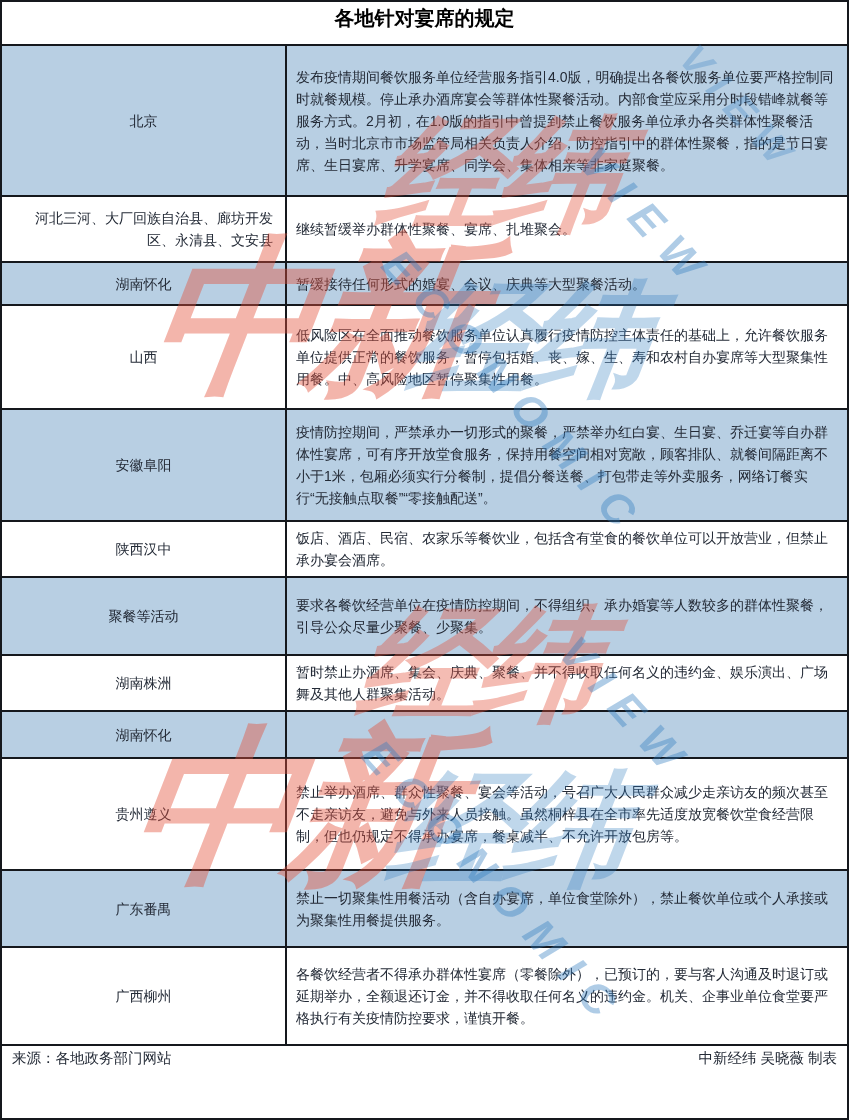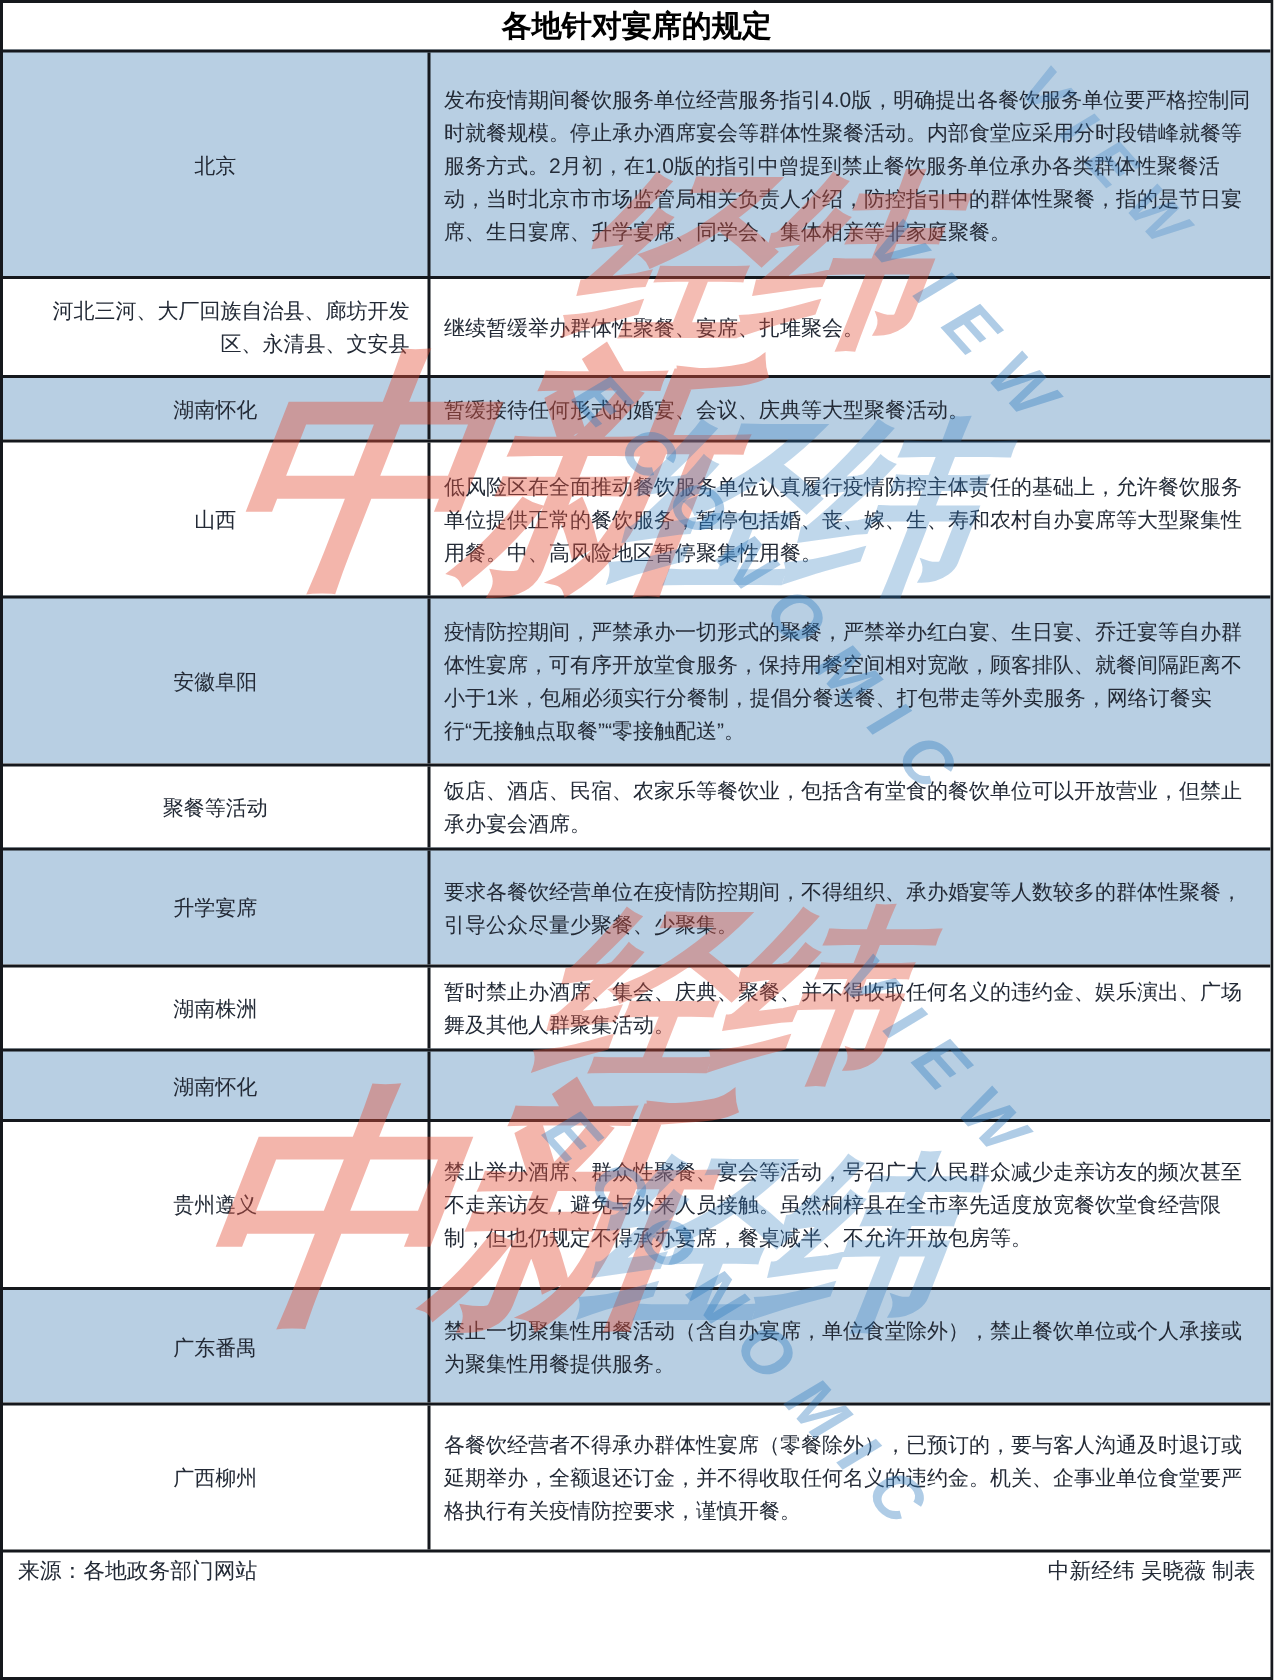--- a/index.html
+++ b/index.html
@@ -17,21 +17,21 @@
   }
   .page{
     position:relative;
     width:849px;
     min-height:1120px;
     background:#ffffff;
     border:2px solid var(--border);
     overflow:hidden;
   }
   .title{
-    height:31px;
+    height:42px;
     line-height:33px;
     text-align:center;
     font-size:20px;
     font-weight:bold;
     color:#000;
     background:#ffffff;
   }
   .rows{display:block;}
   .row{
     display:flex;
@@ -154,25 +154,25 @@
       </div>
       <div class="row">
         <div class="cell region">山西</div>
         <div class="cell regulation">低风险区在全面推动餐饮服务单位认真履行疫情防控主体责任的基础上，允许餐饮服务单位提供正常的餐饮服务，暂停包括婚、丧、嫁、生、寿和农村自办宴席等大型聚集性用餐。中、高风险地区暂停聚集性用餐。</div>
       </div>
       <div class="row shaded">
         <div class="cell region">安徽阜阳</div>
         <div class="cell regulation">疫情防控期间，严禁承办一切形式的聚餐，严禁举办红白宴、生日宴、乔迁宴等自办群体性宴席，可有序开放堂食服务，保持用餐空间相对宽敞，顾客排队、就餐间隔距离不小于1米，包厢必须实行分餐制，提倡分餐送餐、打包带走等外卖服务，网络订餐实行“无接触点取餐”“零接触配送”。</div>
       </div>
       <div class="row">
+        <div class="cell region">陕西汉中</div>
+        <div class="cell regulation">饭店、酒店、民宿、农家乐等餐饮业，包括含有堂食的餐饮单位可以开放营业，但禁止承办宴会酒席。</div>
+      </div>
+      <div class="row shaded">
         <div class="cell region">聚餐等活动</div>
-        <div class="cell regulation">饭店、酒店、民宿、农家乐等餐饮业，包括含有堂食的餐饮单位可以开放营业，但禁止承办宴会酒席。</div>
-      </div>
-      <div class="row shaded">
-        <div class="cell region">升学宴席</div>
         <div class="cell regulation">要求各餐饮经营单位在疫情防控期间，不得组织、承办婚宴等人数较多的群体性聚餐，引导公众尽量少聚餐、少聚集。</div>
       </div>
       <div class="row">
         <div class="cell region">湖南株洲</div>
         <div class="cell regulation">暂时禁止办酒席、集会、庆典、聚餐、并不得收取任何名义的违约金、娱乐演出、广场舞及其他人群聚集活动。</div>
       </div>
       <div class="row shaded">
         <div class="cell region">湖南怀化</div>
       </div>
       <div class="row">

